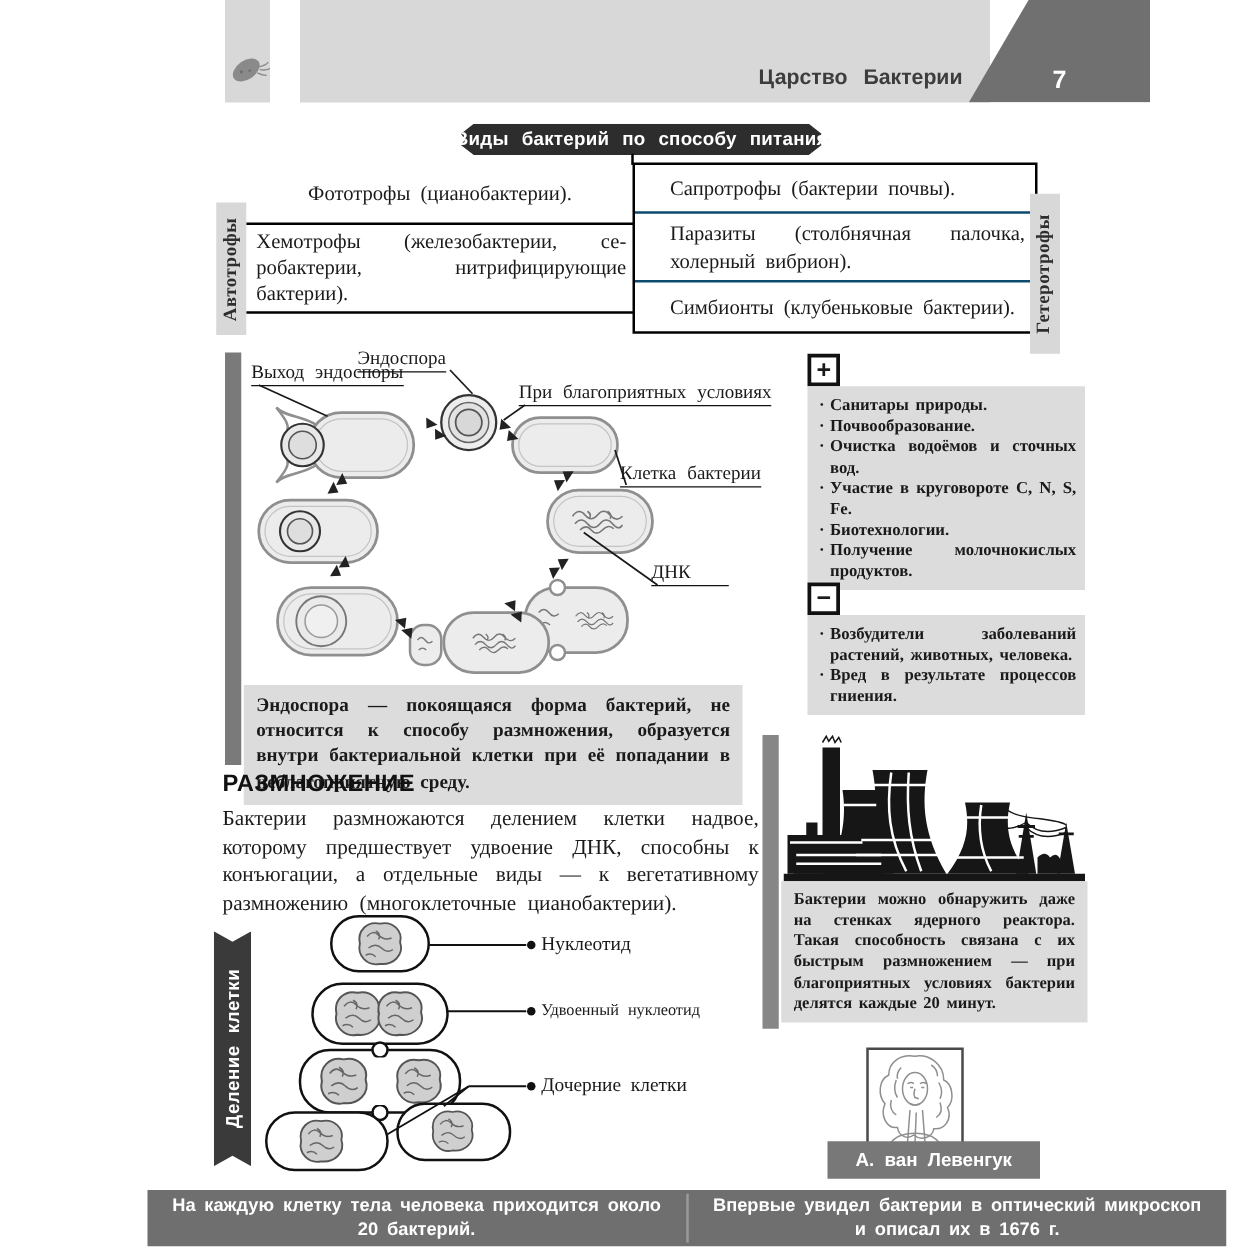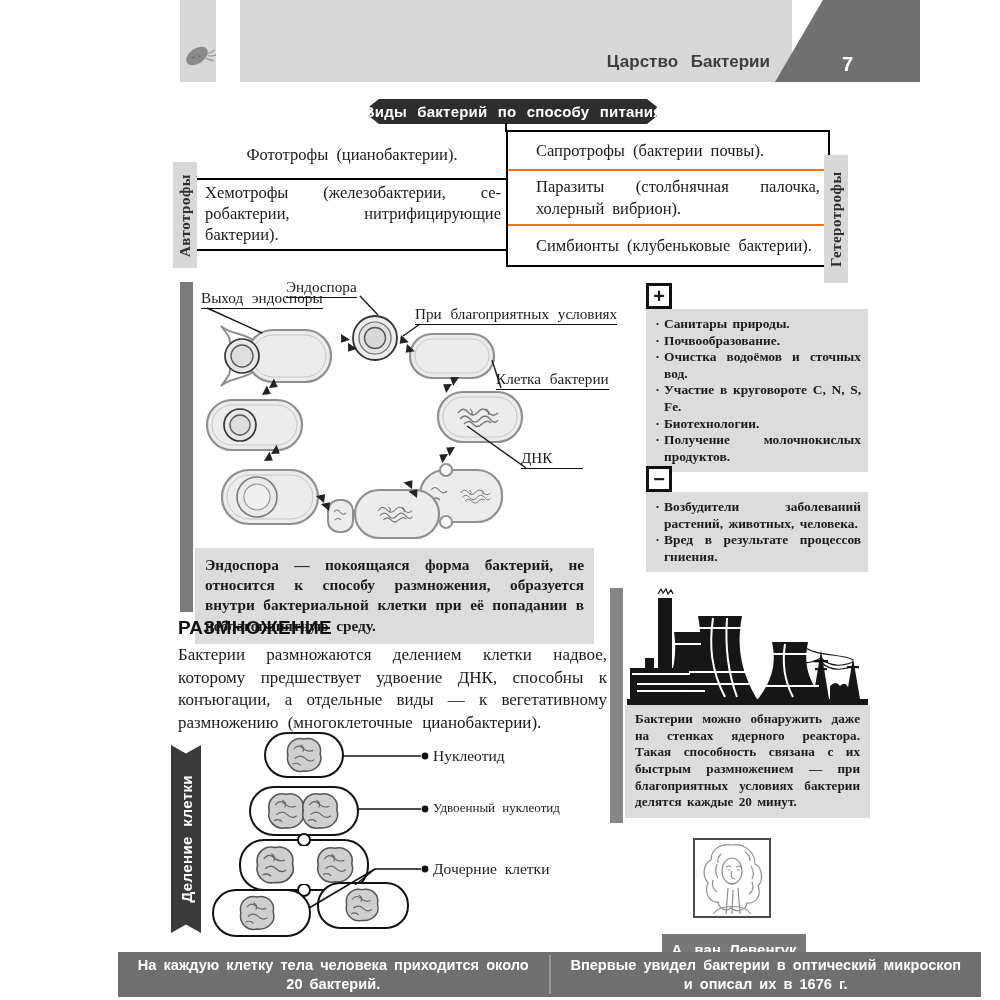--- a/index.html
+++ b/index.html
@@ -33,21 +33,21 @@
   .vlabel{background:#d8d8d8;display:flex;align-items:center;justify-content:center;
           writing-mode:vertical-rl;transform:rotate(180deg);
           font-weight:bold;font-size:15px;color:#2e2e2e;letter-spacing:.5px;}
   .auto-label{left:173px;top:162px;width:24px;height:106px;}
   .hetero-label{left:824px;top:155px;width:24px;height:128px;}
   .tline{background:#000;height:2px;}
   .rbox{left:506px;top:130px;width:324px;height:137px;border:2px solid #000;box-sizing:border-box;
         display:flex;flex-direction:column;}
   .rrow{box-sizing:border-box;padding:2px 8px 2px 28px;display:flex;flex-direction:column;justify-content:center;
         font-size:16.5px;word-spacing:4px;text-align:justify;text-align-last:left;line-height:1.28;}
-  .rrow+ .rrow{border-top:2px solid #f97316;}
+  .rrow+ .rrow{border-top:2px solid #0c4a6e;}
   .lrow1{left:200px;top:133px;width:304px;height:44px;display:flex;align-items:center;justify-content:center;
          font-size:16.5px;word-spacing:4px;}
   .lrow2{left:205px;top:183px;width:296px;font-size:16.5px;word-spacing:4px;line-height:1.27;
          text-align:justify;text-align-last:left;}
 
   
   .endo-bar{left:180px;top:282px;width:13px;height:330px;background:#7a7a7a;}
   .dlabel{font-size:15.2px;word-spacing:5px;border-bottom:1.6px solid #111;padding-bottom:1px;white-space:nowrap;}
   .note-box{left:195px;top:548px;width:399px;background:#dcdcdc;box-sizing:border-box;
             padding:7px 10px 8px 10px;font-weight:bold;font-size:15.3px;line-height:1.32;
@@ -74,22 +74,22 @@
           display:flex;align-items:center;justify-content:center;}
   .ribbon span{writing-mode:vertical-rl;transform:rotate(180deg);color:#fff;font-weight:bold;
                font-size:15px;word-spacing:5px;letter-spacing:.4px;}
 
   
   .right-bar{left:610px;top:588px;width:13px;height:235px;background:#868686;}
   .reactor-note{left:625px;top:705px;width:245px;background:#dcdcdc;box-sizing:border-box;
                 padding:6px 10px 7px 10px;font-weight:bold;font-size:13.2px;line-height:1.26;
                 text-align:justify;text-align-last:left;word-spacing:2px;}
   .portrait{left:693px;top:838px;width:78px;height:80px;background:#fff;border:2px solid #4a4a4a;box-sizing:border-box;}
-  .nameplate{left:662px;top:913px;width:144px;height:30px;background:#787878;
-             display:flex;align-items:center;justify-content:center;margin-top:21px;}
+  .nameplate{left:662px;top:913px;width:170px;height:30px;background:#787878;
+             display:flex;align-items:center;justify-content:center;}
   .nameplate span{color:#fff;font-weight:bold;font-size:15px;word-spacing:4px;}
 
   
   .footer{left:118px;top:952px;width:863px;height:45px;background:#6f6f6f;display:flex;}
   .fcell{flex:1;display:flex;align-items:center;justify-content:center;padding:2px 14px;box-sizing:border-box;}
   .fcell div{color:#fff;font-weight:bold;font-size:14.6px;line-height:1.3;text-align:center;word-spacing:3px;}
   .fdiv{width:2px;background:#9a9a9a;margin:3px 0;}
 </style>
 </head>
 <body>

